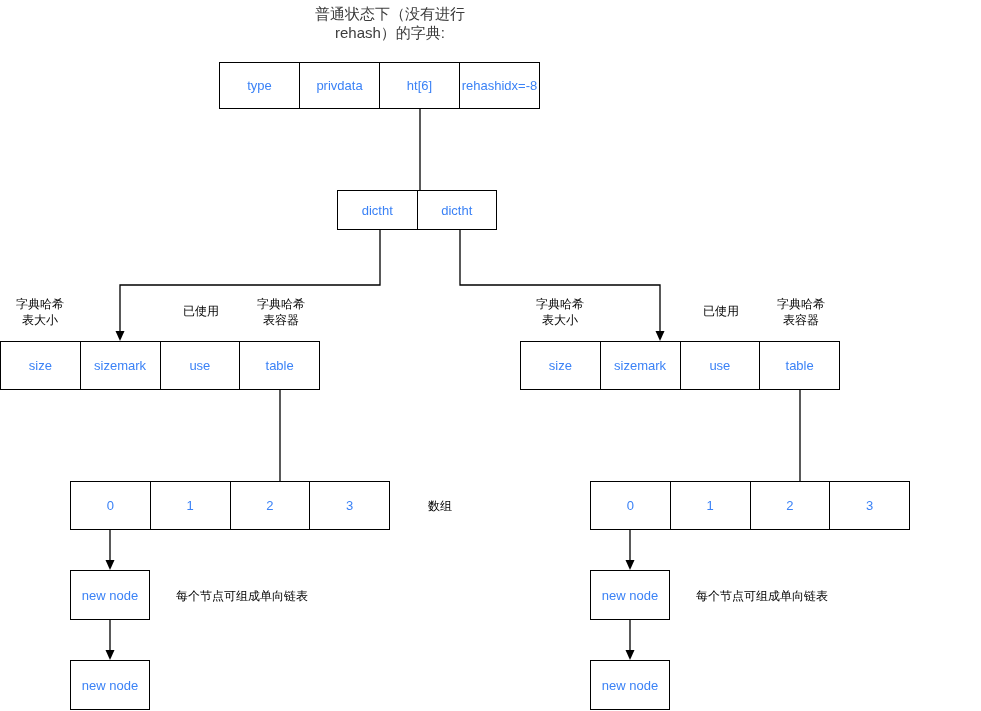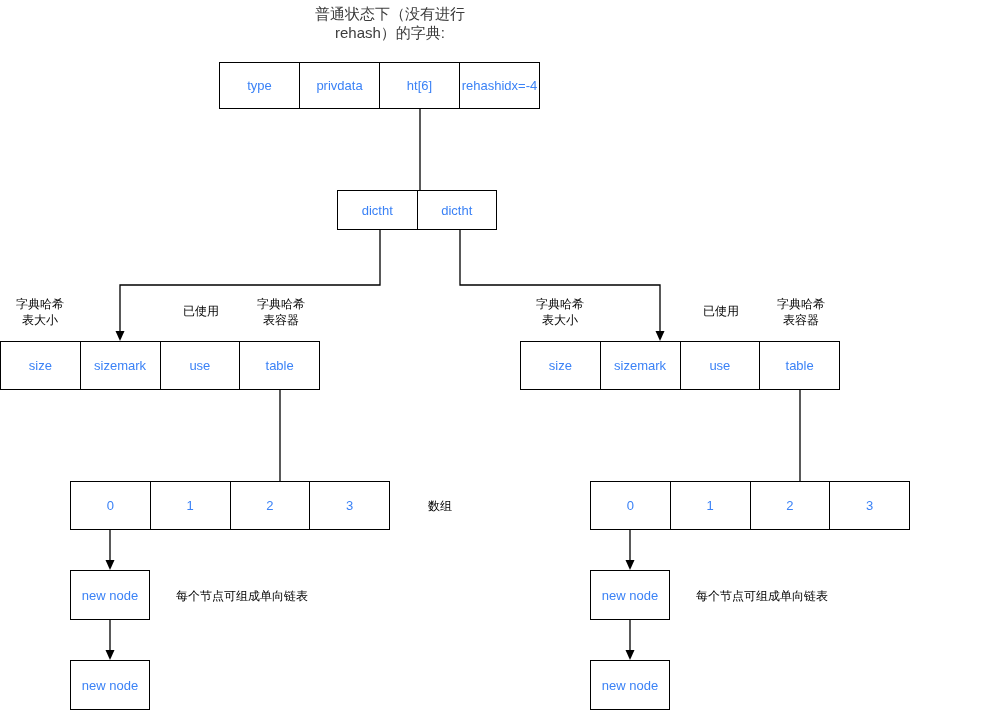--- a/index.html
+++ b/index.html
@@ -106,21 +106,21 @@
     </g>
   </svg>
 
   <div class="title">普通状态下（没有进行
 rehash）的字典:</div>
 
   <div class="box box-dict">
     <div class="cell">type</div>
     <div class="cell">privdata</div>
     <div class="cell">ht[6]</div>
-    <div class="cell">rehashidx=-4</div>
+    <div class="cell">rehashidx=-8</div>
   </div>
 
   <div class="box box-dictht">
     <div class="cell">dictht</div>
     <div class="cell">dictht</div>
   </div>
 
   <div class="label lbl-hashsize-l">字典哈希
 表大小</div>
   <div class="label lbl-used-l">已使用</div>

